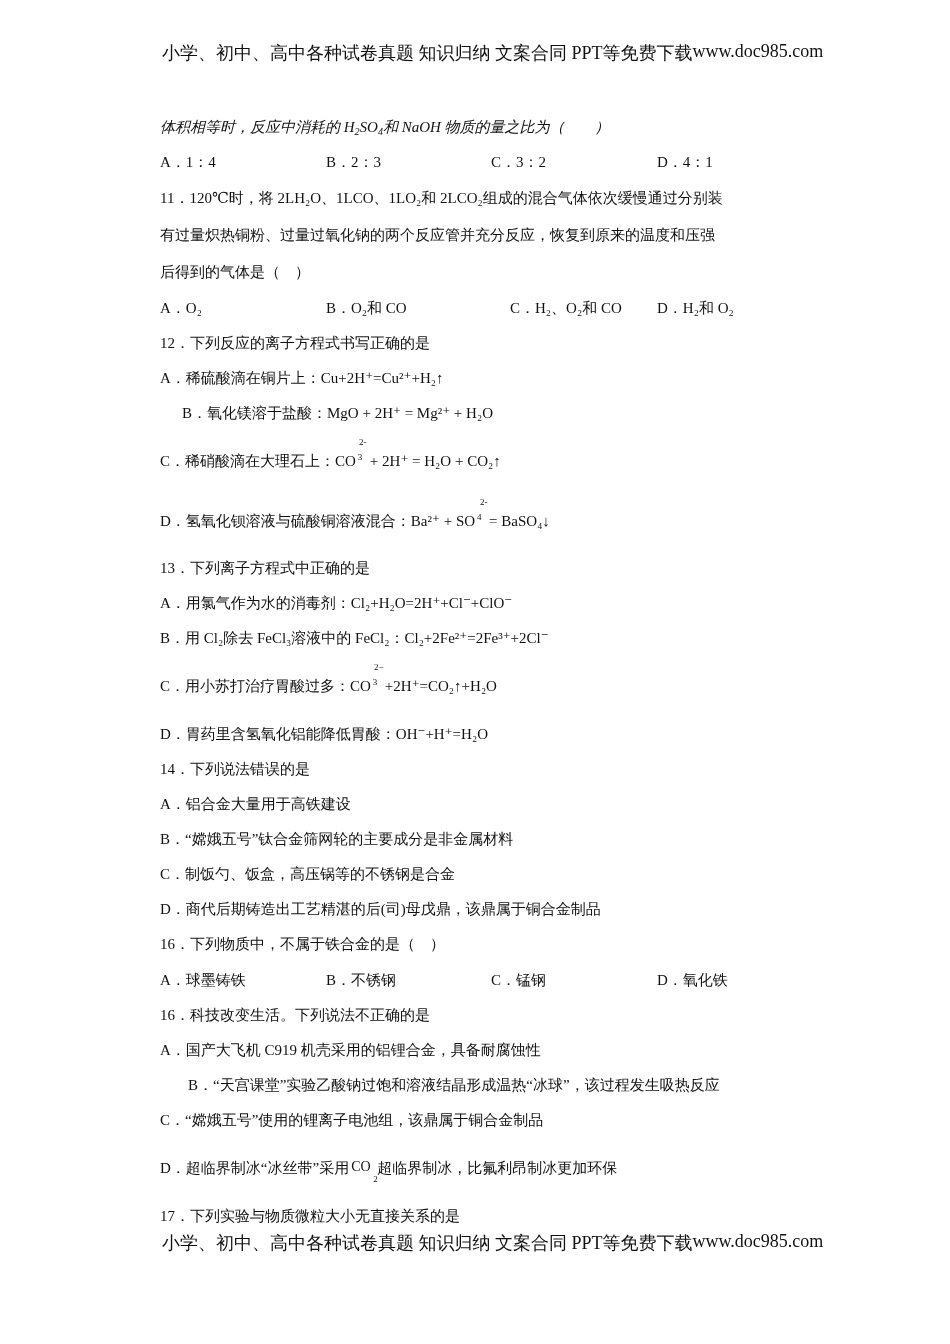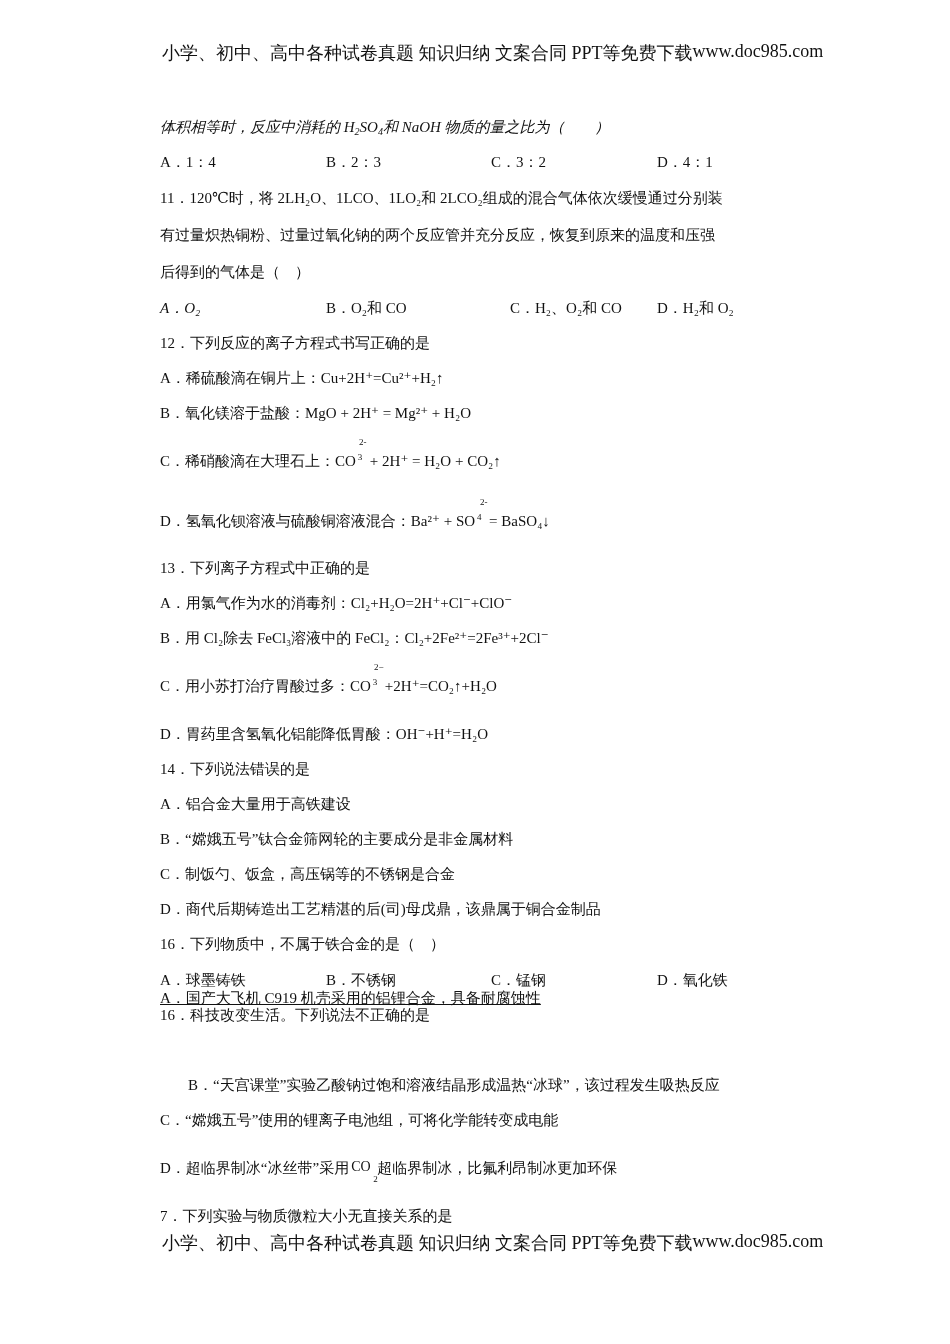--- a/index.html
+++ b/index.html
@@ -32,29 +32,29 @@
   <span class="c" style="left:0;">A．1：4</span>
   <span class="c" style="left:166px;">B．2：3</span>
   <span class="c" style="left:331px;">C．3：2</span>
   <span class="c" style="left:497px;">D．4：1</span>
 </div>
 
 <div class="line" style="top:188px;">11．120℃时，将 2LH₂O、1LCO、1LO₂和 2LCO₂组成的混合气体依次缓慢通过分别装</div>
 <div class="line" style="top:225px;">有过量炽热铜粉、过量过氧化钠的两个反应管并充分反应，恢复到原来的温度和压强</div>
 <div class="line" style="top:262px;">后得到的气体是（　）</div>
 <div class="opt4" style="top:298px;">
-  <span class="c" style="left:0;font-style:italic;">A．O₂</span>
+  <span class="c" style="left:0;">A．O₂</span>
   <span class="c" style="left:166px;">B．O₂和 CO</span>
   <span class="c" style="left:350px;">C．H₂、O₂和 CO</span>
   <span class="c" style="left:497px;">D．H₂和 O₂</span>
 </div>
 
 <div class="line" style="top:333px;">12．下列反应的离子方程式书写正确的是</div>
 <div class="line" style="top:368px;"><span>A．稀硫酸滴在铜片上：</span><span>Cu+2H⁺=Cu²⁺+H₂↑</span></div>
-<div class="line" style="top:403px;"><span>B．氧化镁溶于盐酸：</span><span>MgO + 2H⁺ = Mg²⁺ + H₂O</span></div>
+<div class="line" style="top:403px;margin-left:22px;"><span>B．氧化镁溶于盐酸：</span><span>MgO + 2H⁺ = Mg²⁺ + H₂O</span></div>
 <div class="line" style="top:451px;"><span>C．稀硝酸滴在大理石上：</span><span class="ion"><span>CO</span><span class="chg">2-</span><span class="idx">3</span></span>&nbsp;&nbsp;<span>+ 2H⁺ = H₂O + CO₂↑</span></div>
 <div class="line" style="top:511px;"><span>D．氢氧化钡溶液与硫酸铜溶液混合：</span><span>Ba²⁺ + </span><span class="ion"><span>SO</span><span class="chg">2-</span><span class="idx">4</span></span>&nbsp;&nbsp;<span>= BaSO₄↓</span></div>
 
 <div class="line" style="top:558px;">13．下列离子方程式中正确的是</div>
 <div class="line" style="top:593px;">A．用氯气作为水的消毒剂：Cl₂+H₂O=2H⁺+Cl⁻+ClO⁻</div>
 <div class="line" style="top:628px;">B．用 Cl₂除去 FeCl₃溶液中的 FeCl₂：Cl₂+2Fe²⁺=2Fe³⁺+2Cl⁻</div>
 <div class="line" style="top:676px;"><span>C．用小苏打治疗胃酸过多：</span><span class="ion"><span>CO</span><span class="chg">2−</span><span class="idx">3</span></span>&nbsp;&nbsp;<span>+2H⁺=CO₂↑+H₂O</span></div>
 <div class="line" style="top:724px;">D．胃药里含氢氧化铝能降低胃酸：OH⁻+H⁺=H₂O</div>
 
 <div class="line" style="top:759px;">14．下列说法错误的是</div>
@@ -65,23 +65,23 @@
 
 <div class="line" style="top:934px;">16．下列物质中，不属于铁合金的是（　）</div>
 <div class="opt4" style="top:970px;">
   <span class="c" style="left:0;">A．球墨铸铁</span>
   <span class="c" style="left:166px;">B．不锈钢</span>
   <span class="c" style="left:331px;">C．锰钢</span>
   <span class="c" style="left:497px;">D．氧化铁</span>
 </div>
 
 <div class="line" style="top:1005px;">16．科技改变生活。下列说法不正确的是</div>
-<div class="line" style="top:988px;text-decoration:underline;">A．国产大飞机 C919 机壳采用的铝锂合金，具备耐腐蚀性</div>
+<div class="line" style="top:1040px;">A．国产大飞机 C919 机壳采用的铝锂合金，具备耐腐蚀性</div>
 <div class="line" style="top:1075px;margin-left:28px;">B．“天宫课堂”实验乙酸钠过饱和溶液结晶形成温热“冰球”，该过程发生吸热反应</div>
-<div class="line" style="top:1110px;">C．“嫦娥五号”使用的锂离子电池组，可将化学能转变成电能</div>
+<div class="line" style="top:1110px;">C．“嫦娥五号”使用的锂离子电池组，该鼎属于铜合金制品</div>
 <div class="line" style="top:1158px;"><span>D．超临界制冰“冰丝带”采用</span><span class="co2f"><span class="t">CO</span><span class="s">2</span></span><span>超临界制冰，比氟利昂制冰更加环保</span></div>
 
-<div class="line" style="top:1206px;">7．下列实验与物质微粒大小无直接关系的是</div>
+<div class="line" style="top:1206px;">17．下列实验与物质微粒大小无直接关系的是</div>
 
 <div class="hdr bot">
   <span>小学、初中、高中各种试卷真题  知识归纳  文案合同  PPT等免费下载</span>
   <span>www.doc985.com</span>
 </div>
 
 </body></html>

